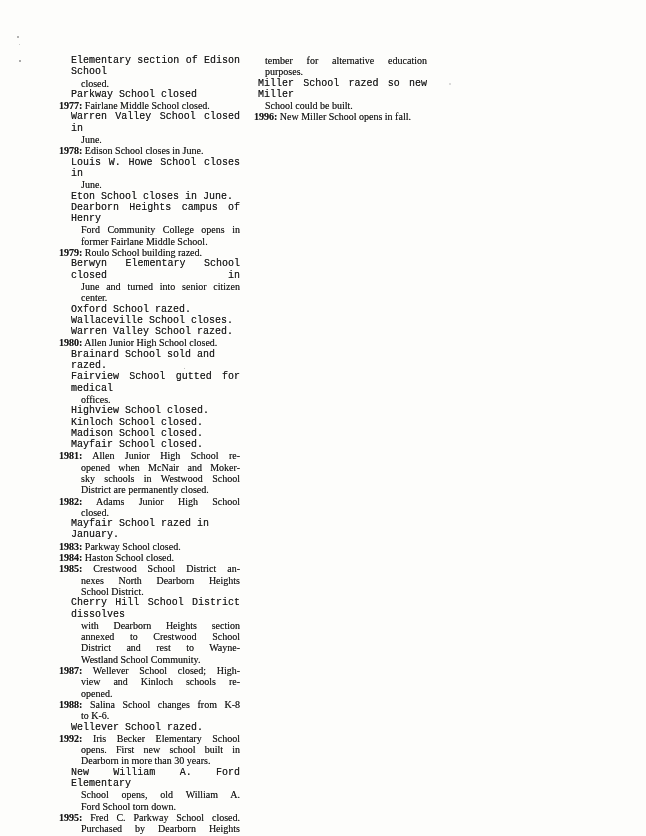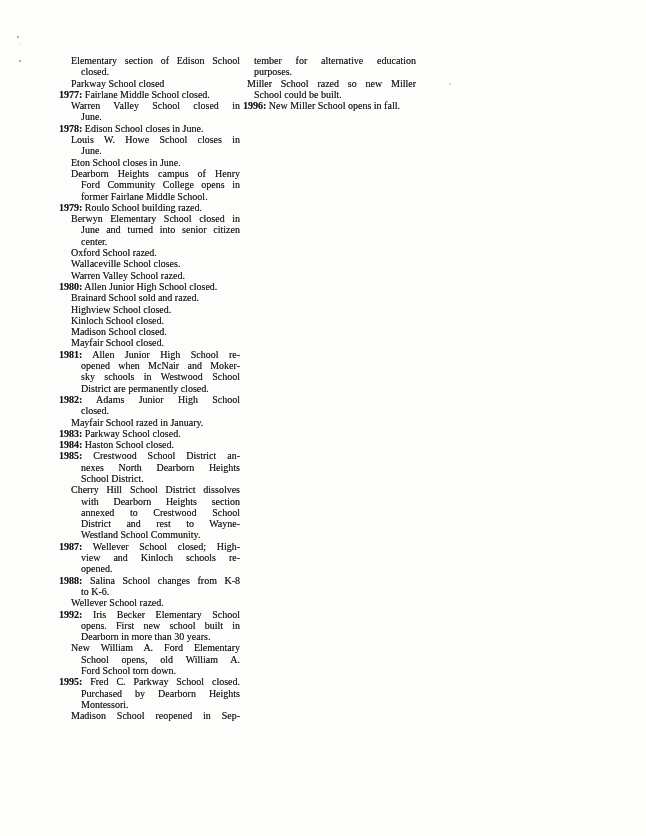--- a/index.html
+++ b/index.html
@@ -15,26 +15,26 @@
   }
   .col {
     position: absolute;
     top: 55px;
     font-size: 10px;
     line-height: 11.3px;
     color: #1b1b1b;
     text-shadow: 0 0 0.35px rgba(25,25,25,0.65);
   }
   .col-left  { left: 59px;  width: 181px; }
-  .col-right { left: 243px; width: 173px; }
+  .col-right { left: 254px; width: 173px; }
   .entry { margin: 0; }
   .line { text-align: left; }
   .line.jl { text-align: justify; text-align-last: justify; }
   .line.ylead { padding-left: 0; }
-  .line.lead  { padding-left: 12px; }
+  .line.lead  { padding-left: 12px; font-family: Liberation Mono, monospace; }
   .line.cont  { padding-left: 22px; }
   .col-right .line.lead { padding-left: 4px; }
   .col-right .line.cont { padding-left: 11px; }
   .yr { font-weight: bold; }
   .speck { position: absolute; border-radius: 50%; }
 </style>
 </head>
 <body>
 
 <div class="page" style="background: rgb(253, 253, 251);">
@@ -83,20 +83,24 @@
         <div class="line lead"><span>Wallaceville School closes.</span></div>
       </div>
       <div class="entry">
         <div class="line lead"><span>Warren Valley School razed.</span></div>
       </div>
       <div class="entry">
         <div class="line ylead"><span class="yr">1980:</span> <span>Allen Junior High School closed.</span></div>
       </div>
       <div class="entry">
         <div class="line lead"><span>Brainard School sold and razed.</span></div>
+      </div>
+      <div class="entry">
+        <div class="line lead jl"><span>Fairview School gutted for medical</span></div>
+        <div class="line cont"><span>offices.</span></div>
       </div>
       <div class="entry">
         <div class="line lead"><span>Highview School closed.</span></div>
       </div>
       <div class="entry">
         <div class="line lead"><span>Kinloch School closed.</span></div>
       </div>
       <div class="entry">
         <div class="line lead"><span>Madison School closed.</span></div>
       </div>

